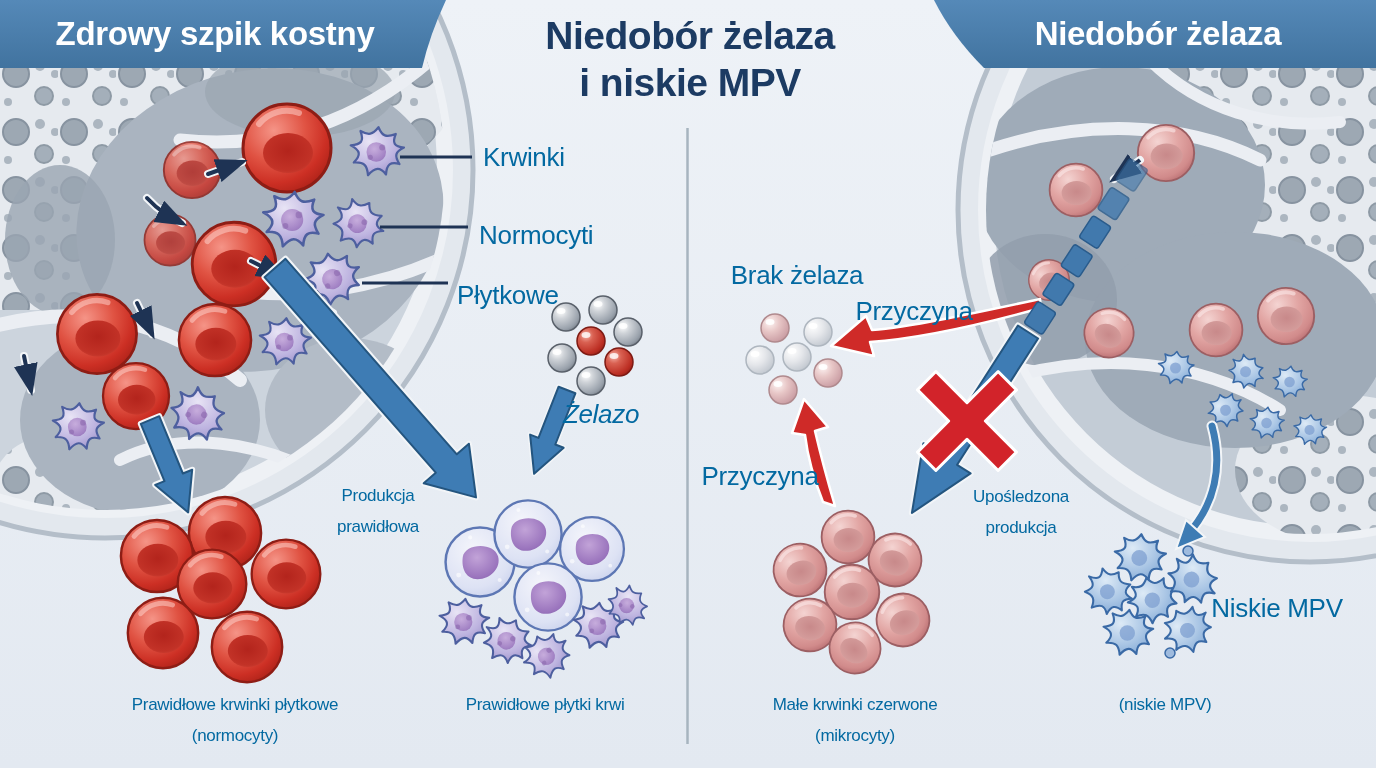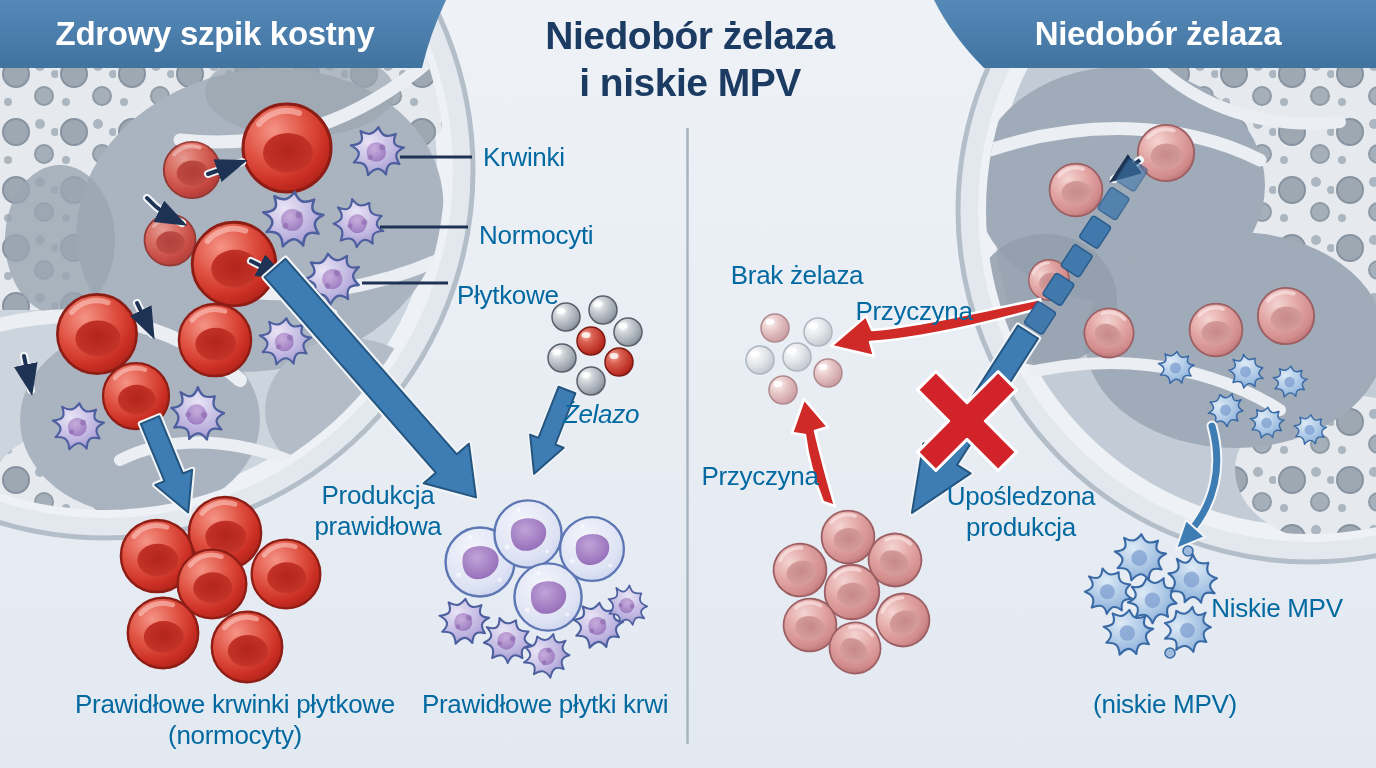--- a/index.html
+++ b/index.html
@@ -2,21 +2,21 @@
 <html><head>
 <meta charset="utf-8">
 <style>
   html,body{margin:0;padding:0;background:#d8dee6;}
   .stage{position:relative;width:1376px;height:768px;overflow:hidden;
          font-family:"Liberation Sans",sans-serif;background:#e9eef4;}
   .stage svg{position:absolute;left:0;top:0;}
   .txt{position:absolute;color:#0369a1;white-space:nowrap;}
   .center{transform:translateX(-50%);text-align:center;}
   .lbl{font-size:26px;letter-spacing:-0.3px;}
-  .cap{font-size:26px;line-height:31px;letter-spacing:-0.3px;}
+  .cap{font-size:17px;line-height:31px;letter-spacing:-0.3px;}
   .banner-text{position:absolute;top:0;height:68px;display:flex;align-items:center;
                justify-content:center;color:#ffffff;font-weight:bold;font-size:33px;
                letter-spacing:-0.3px;}
   .title{font-size:39px;font-weight:bold;color:#1c3b63;line-height:47px;
          text-align:center;letter-spacing:-0.5px;}
 </style>
 </head>
 <body>
 
 <div class="stage">
@@ -404,18 +404,22 @@
 <div class="txt lbl center" style="left:914px;top:296px;">Przyczyna</div>
 <div class="txt lbl center" style="left:760px;top:461px;">Przyczyna</div>
 
 <div class="txt cap center" style="left:1021px;top:481px;">
   <div>Upośledzona</div>
   <div>produkcja</div>
 </div>
 
 <div class="txt lbl center" style="left:1277px;top:593px;">Niskie MPV</div>
 
+<div class="txt cap center" style="left:855px;top:689px;">
+  <div>Małe krwinki czerwone</div>
+  <div>(mikrocyty)</div>
+</div>
 
 <div class="txt cap center" style="left:1165px;top:689px;">
   <div>(niskie MPV)</div>
 </div>
 
 </div>
 
 </body></html>

